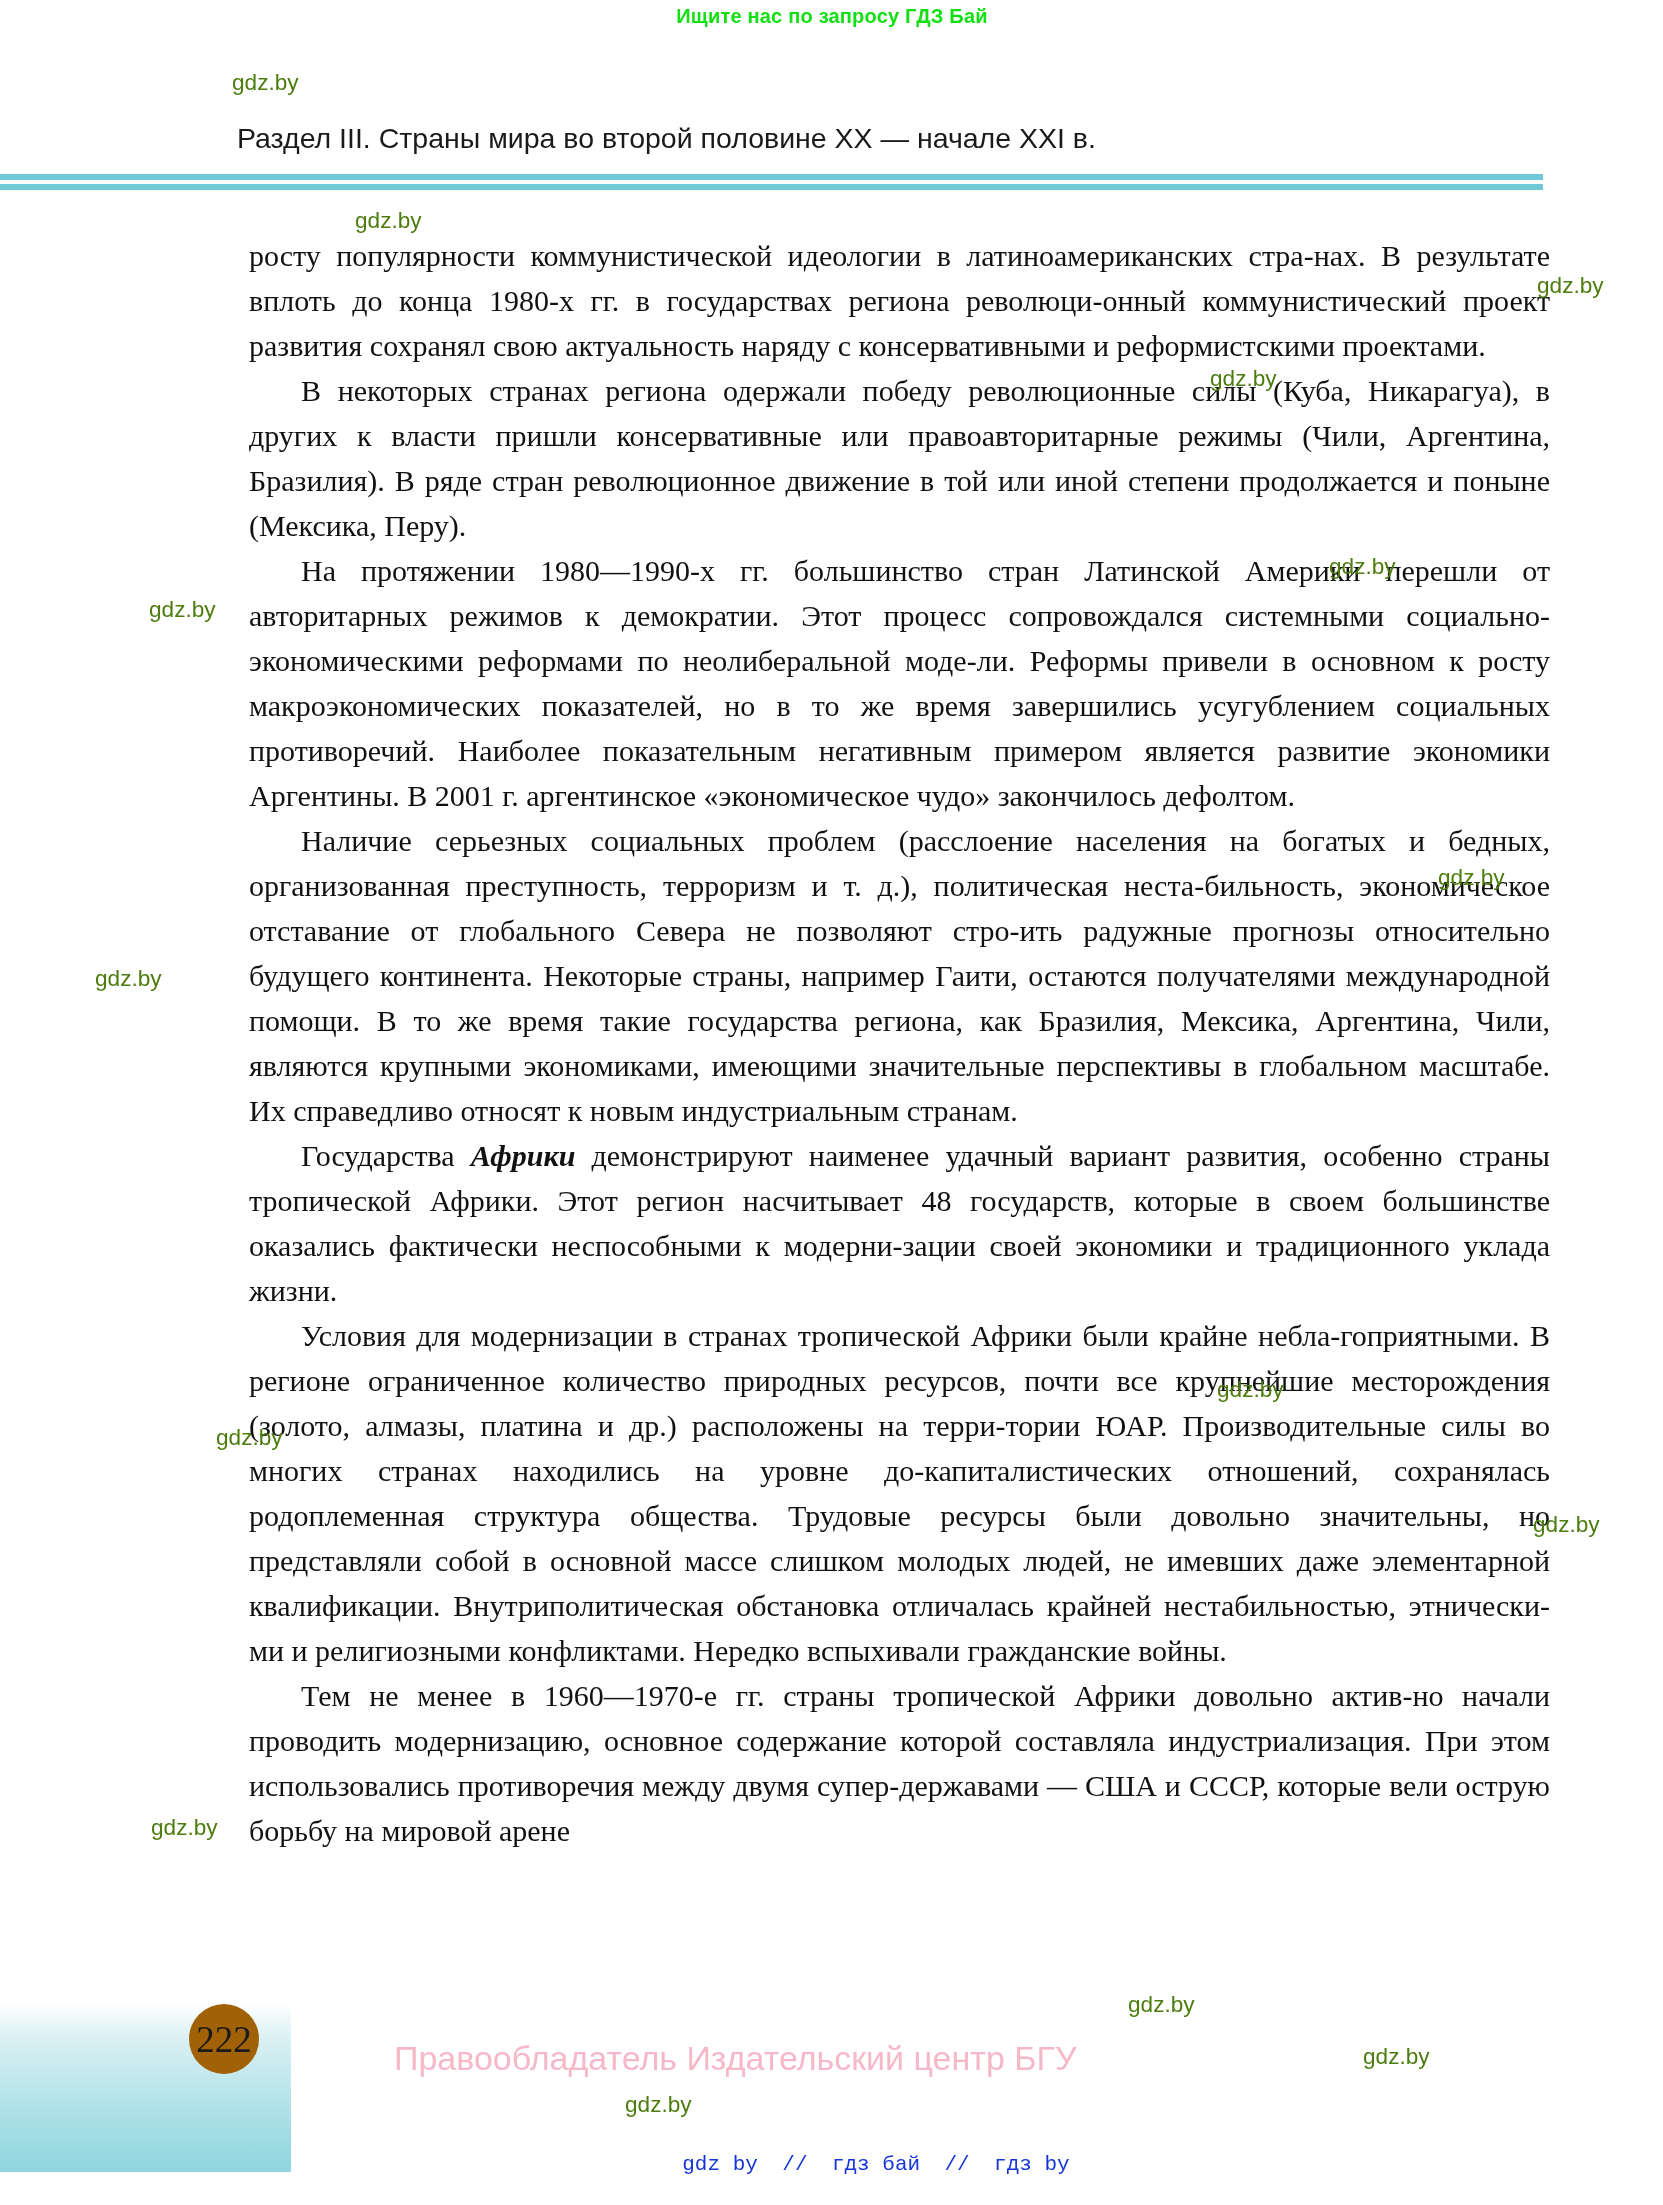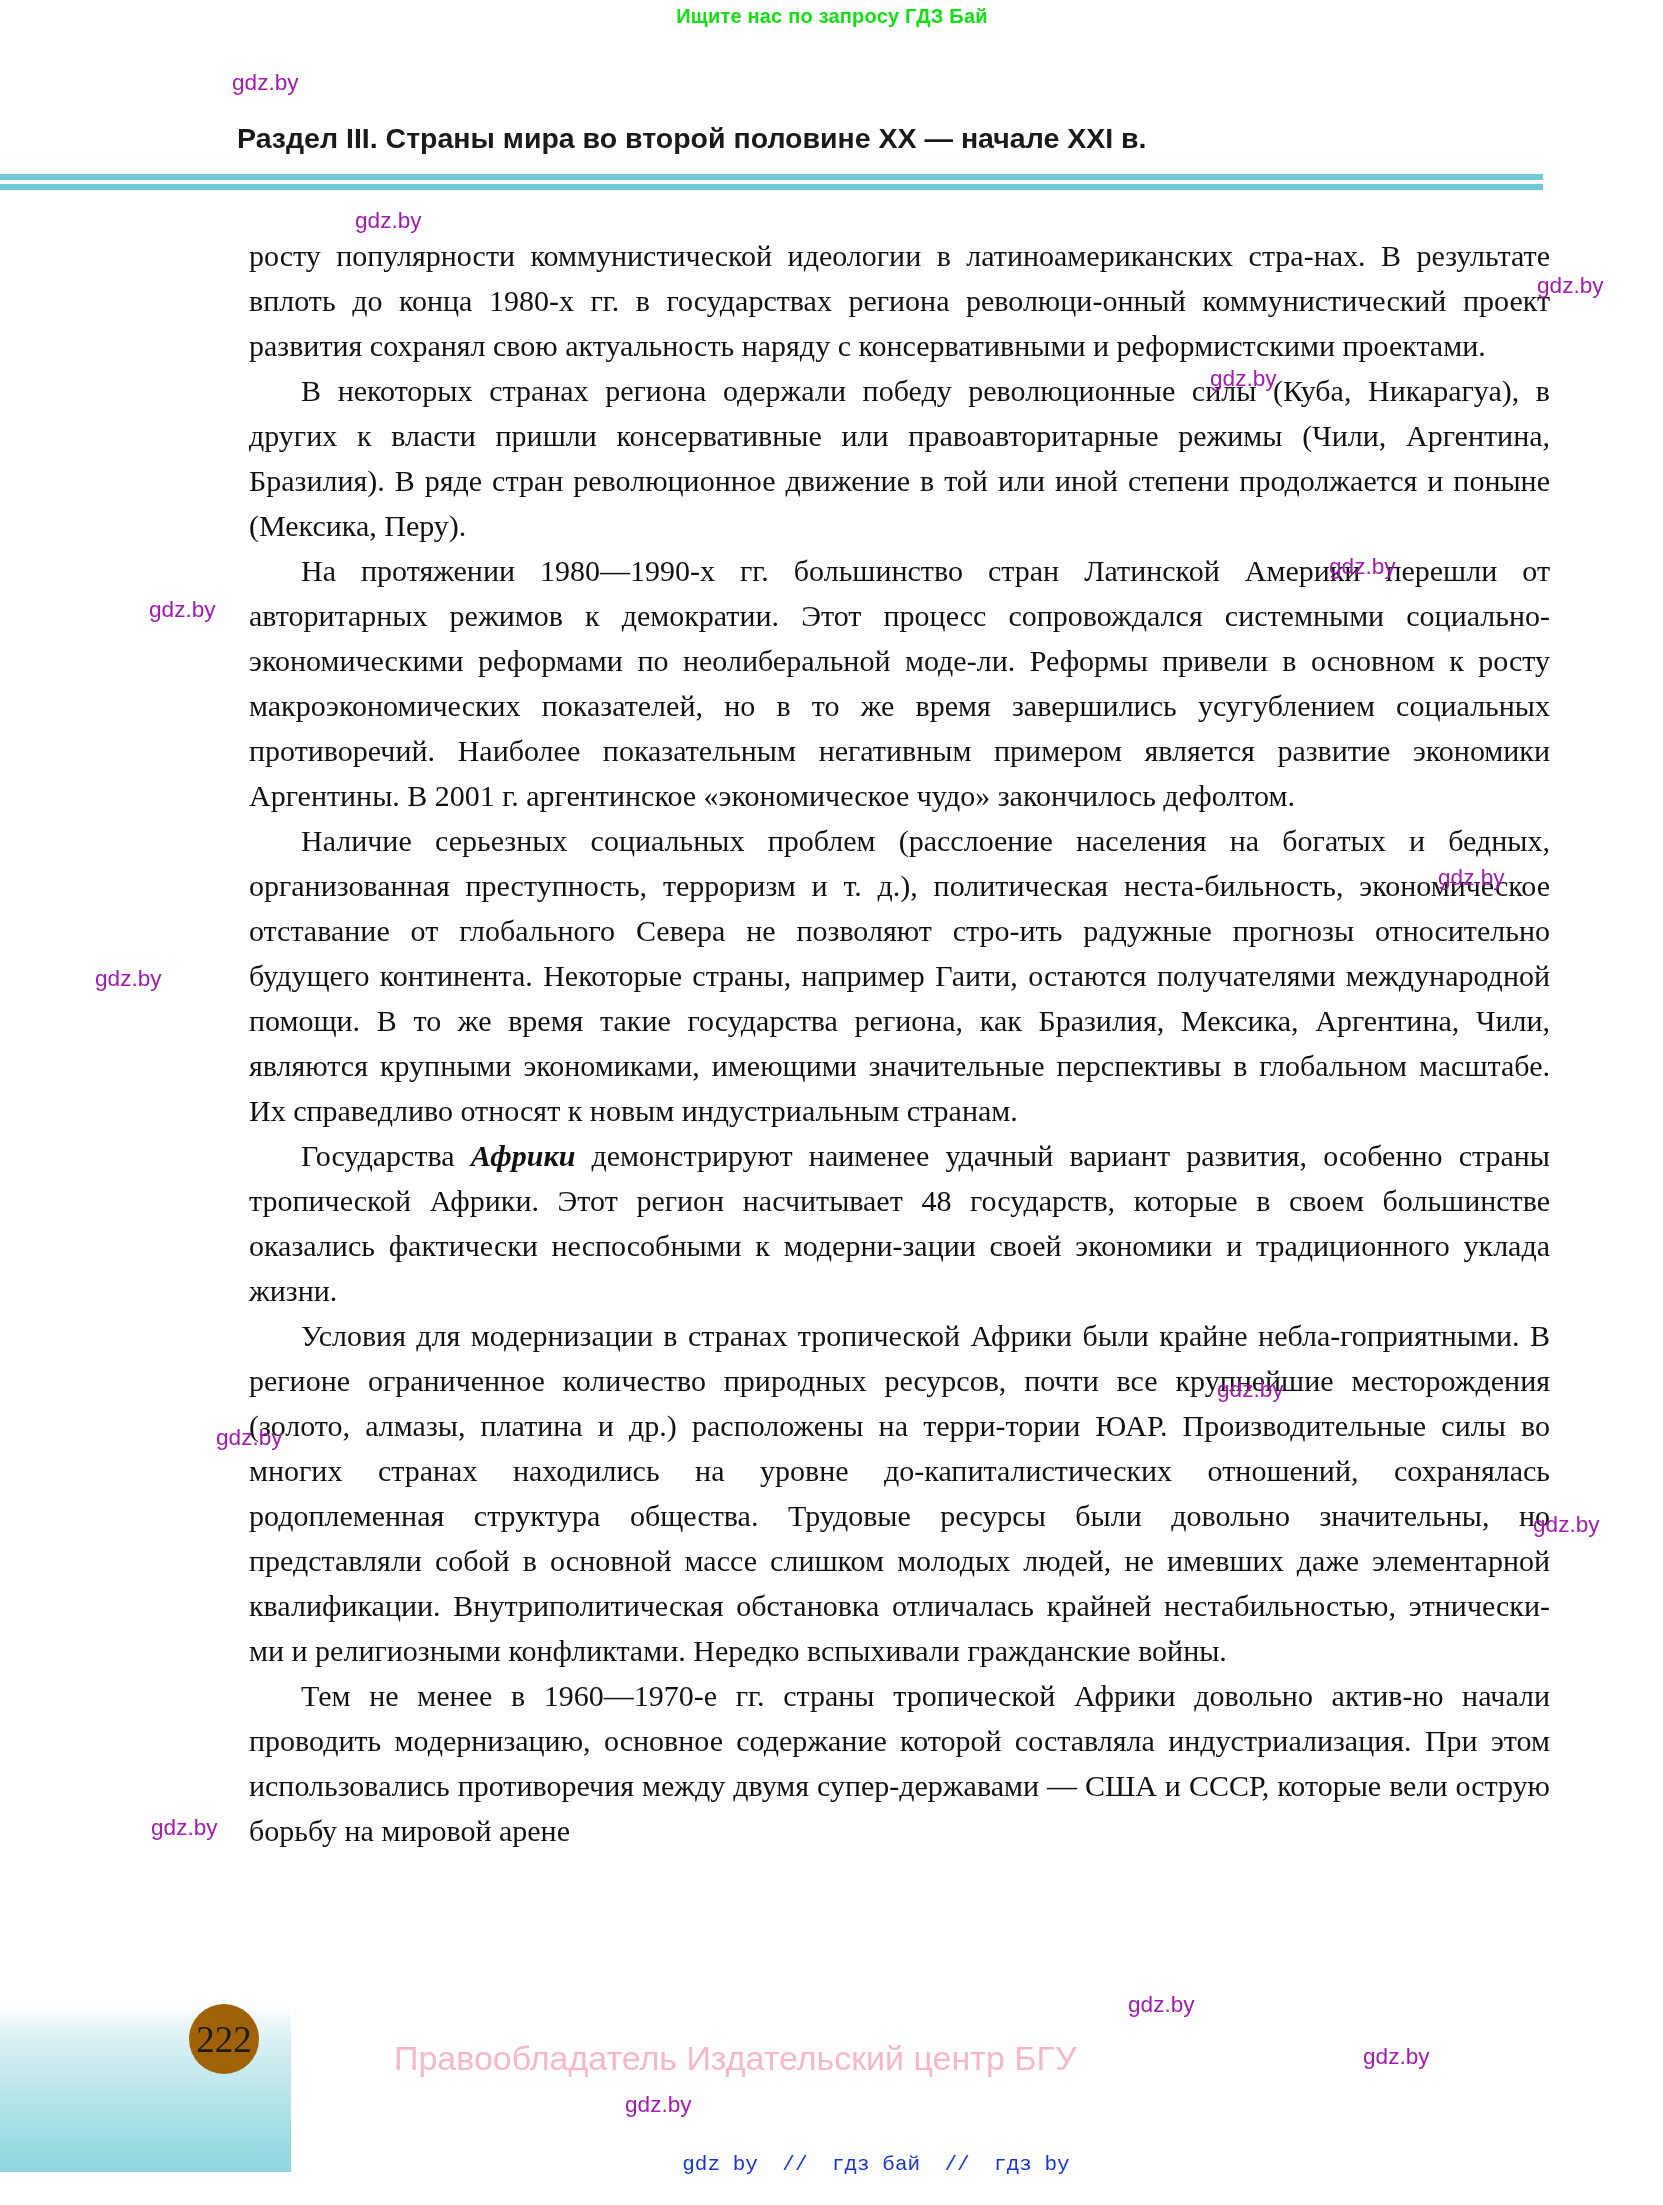--- a/index.html
+++ b/index.html
@@ -31,21 +31,20 @@
 
   
   .running-head {
     position: absolute;
     top: 122px;
     left: 237px;
     font-family: "Liberation Sans", sans-serif;
     font-size: 28.5px;
     color: #1a1a1a;
     white-space: nowrap;
-    font-weight: bold;
   }
 
   
   .rule-wrap {
     position: absolute;
     top: 174px;
     left: 0;
     width: 1543px;
   }
   .rule-top {
@@ -87,21 +86,21 @@
   }
   .text-column em {
     font-style: italic;
     font-weight: bold;
   }
 
   
   .wm {
     position: absolute;
     font-family: "Liberation Sans", sans-serif;
-    color: #a21caf;
+    color: #4d7c0f;
     font-size: 22.6px;
     white-space: nowrap;
     pointer-events: none;
   }
 
   
   .footer-block {
     position: absolute;
     left: 0;
     top: 2004px;

